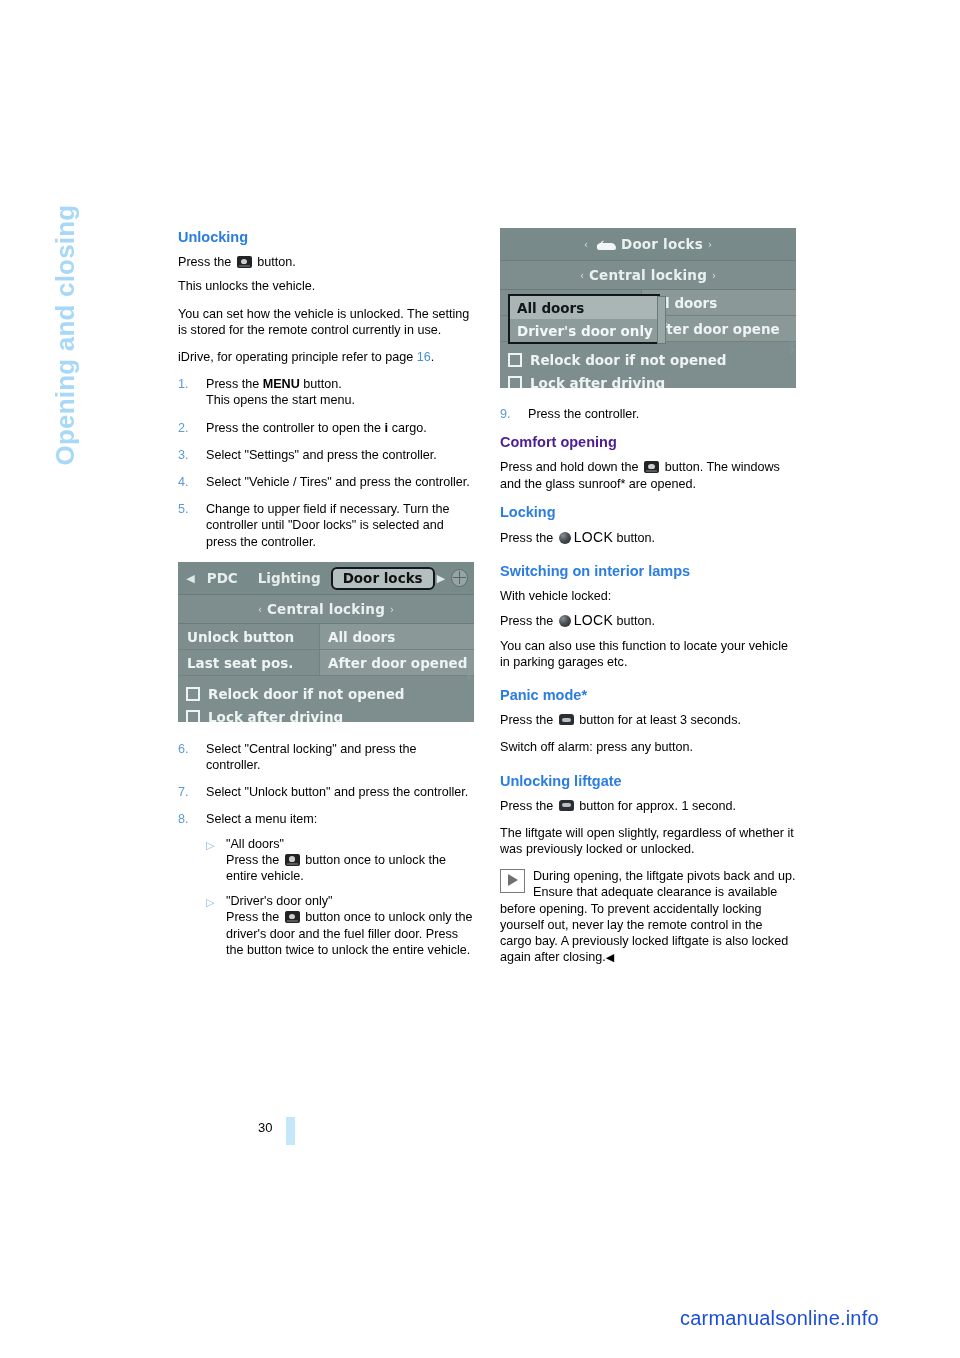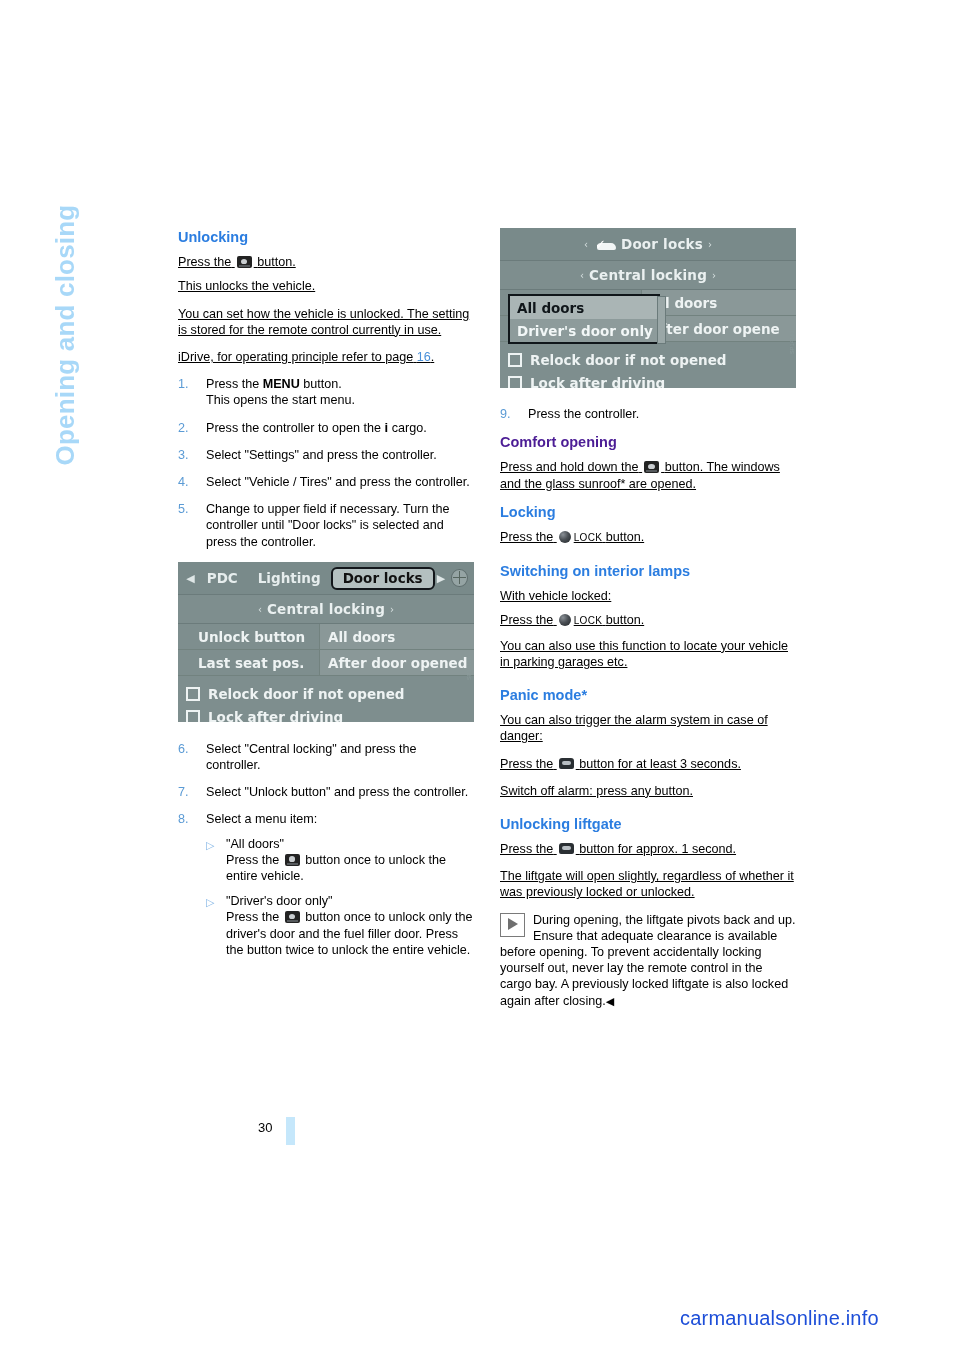--- a/index.html
+++ b/index.html
@@ -37,21 +37,20 @@
     margin:0 0 5px 0;
     line-height:1.25;
   }
   h2.sec.light{color:#4c1d95;}
 
   p{
     margin:8px 0 11px 0;
     font-size:12.6px;
     line-height:16.2px;
     color:#000;
-    text-decoration:underline;
   }
   p.tight{margin-bottom:0;}
 
   
   ol.steps{margin:0;padding:0;list-style:none;}
   ol.steps > li{
     position:relative;
     padding-left:28px;
     margin-bottom:11px;
     font-size:12.6px;
@@ -133,21 +132,21 @@
   .ico-liftgate::after{
     content:"";position:absolute;left:3px;top:3.4px;width:9px;height:4px;
     background:#b9bfc4;border-radius:2px;
   }
   .ico-lockbtn{
     display:inline-block;width:12px;height:12px;border-radius:50%;vertical-align:-2px;
     background:radial-gradient(circle at 33% 30%, #8a9096 0%, #4a4f54 45%, #1f2326 100%);
     margin:0 3px 0 2px;
   }
   .lock-word{
-    font-size:10px;letter-spacing:.3px;font-variant:small-caps;
+    font-size:14px;letter-spacing:.3px;font-variant:small-caps;
     text-transform:uppercase;
   }
   .i-menu{font-weight:bold;font-style:normal;font-size:13px;}
 
   
   .shot{
     position:absolute;
     background:#7e8e8e;
     font-family:"DejaVu Sans", sans-serif;
   }
@@ -213,21 +212,21 @@
   .centerlabel .car .check{
     position:absolute;left:0;bottom:1px;color:#fff;font-size:13px;line-height:10px;font-weight:bold;
   }
   .ar{font-size:10px;color:#d7e0e0;padding:0 5px;}
 
   .kvrow{
     display:flex;height:25px;align-items:center;
     border-bottom:1px solid #72827f;
   }
   .kvrow .k{
-    width:141px;color:#eef3f3;font-size:13.5px;font-weight:bold;padding-left:20px;
+    width:141px;color:#eef3f3;font-size:13.5px;font-weight:bold;padding-left:9px;
     box-sizing:border-box;
   }
   .kvrow .v{
     flex:1;color:#eef3f3;font-size:13.5px;font-weight:bold;padding-left:8px;
     background:#8a9898;height:100%;display:flex;align-items:center;
     border-left:1px solid #72827f;
     overflow:hidden;white-space:nowrap;
   }
   .checkrow{
     display:flex;align-items:center;height:23px;padding-left:8px;color:#eef3f3;
@@ -379,21 +378,20 @@
     <h2 class="sec" style="margin-top:16px">Switching on interior lamps</h2>
     <p class="tight">With vehicle locked:</p>
     <p class="tight">
       <span>Press the</span>
       <span class="ico-lockbtn"></span><span class="lock-word">LOCK</span>
       <span>button.</span>
     </p>
     <p>You can also use this function to locate your vehicle in parking garages etc.</p>
 
     <h2 class="sec" style="margin-top:16px">Panic mode*</h2>
-    <p>You can also trigger the alarm system in case of danger:</p>
     <p>
       <span>Press the</span>
       <span class="ico-liftgate"></span>
       <span>button for at least 3 seconds.</span>
     </p>
     <p>Switch off alarm: press any button.</p>
 
     <h2 class="sec" style="margin-top:16px">Unlocking liftgate</h2>
     <p>
       <span>Press the</span>

